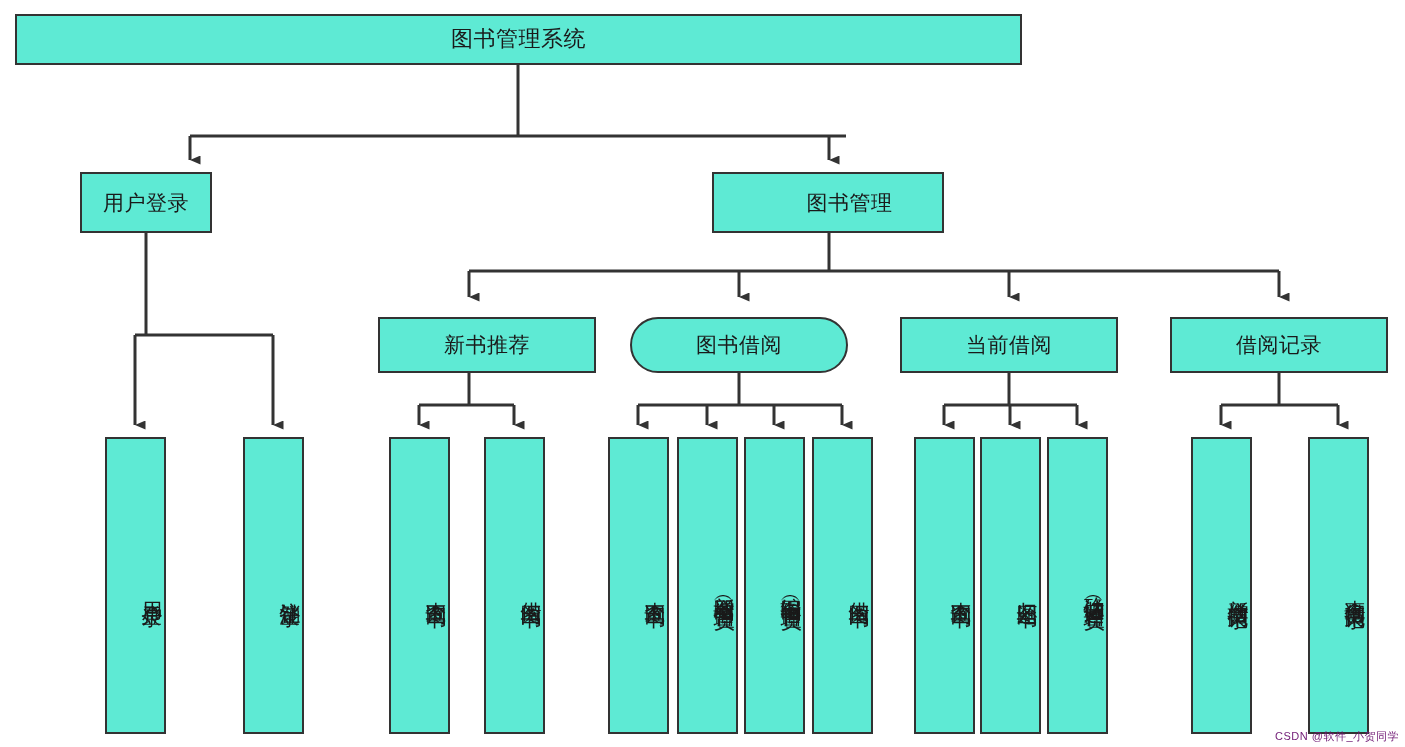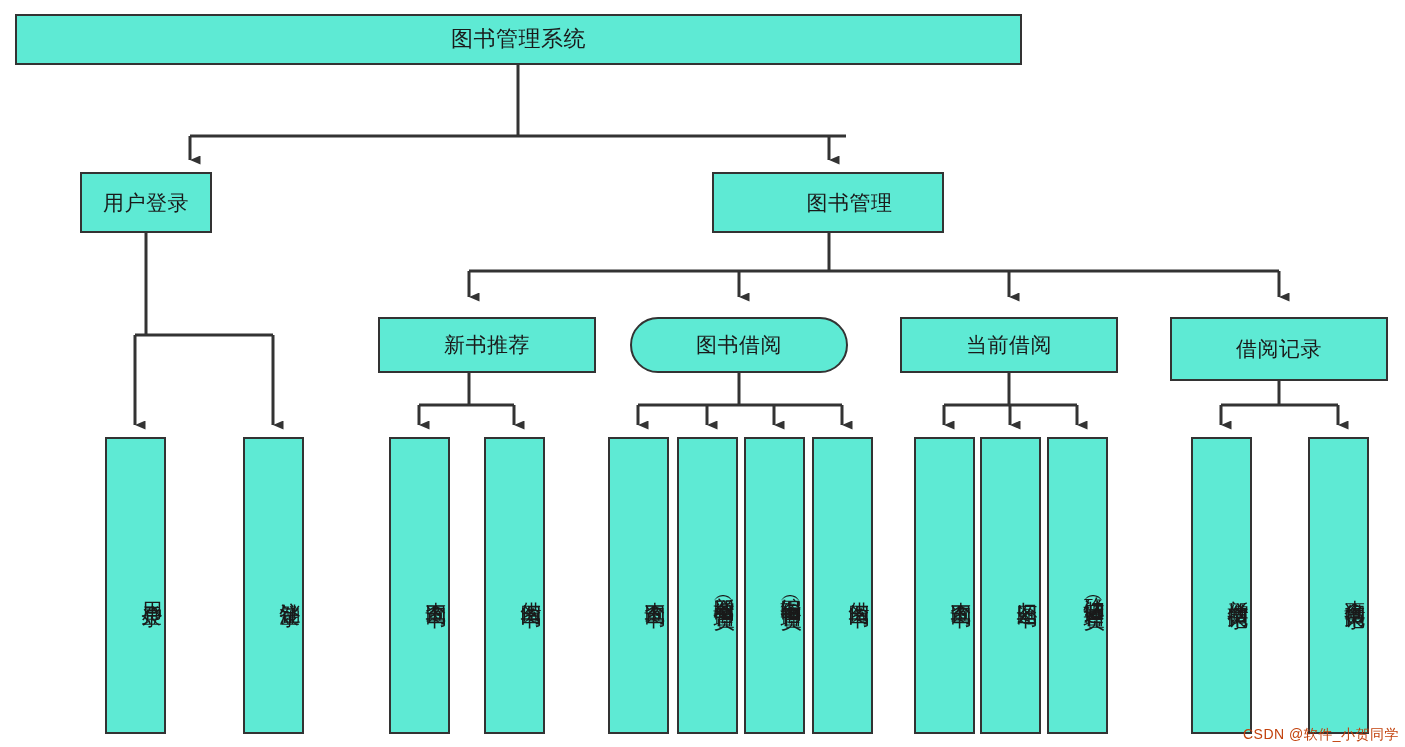--- a/index.html
+++ b/index.html
@@ -55,22 +55,22 @@
   }
   .node-v .label {
     writing-mode: vertical-rl;
     text-orientation: upright;
     display: block;
   }
   .watermark {
     position: absolute;
     right: 6px;
     bottom: 3px;
-    font-size: 14px;
-    color: #c2410c;
+    font-size: 11px;
+    color: #701a75;
     white-space: nowrap;
     letter-spacing: 0.5px;
   }
 </style>
 </head>
 <body>
 
 <div id="diagram-root">
 
   <svg id="diagram-svg" viewBox="0 0 1405 747" xmlns="http://www.w3.org/2000/svg">
@@ -136,21 +136,21 @@
 
   <div class="node node-h" style="left:378px; top:317px; width:218px; height:56px;">
     <span class="label">新书推荐</span>
   </div>
   <div class="node node-h" style="left:630px; top:317px; width:218px; height:56px;border-radius:28px;">
     <span class="label">图书借阅</span>
   </div>
   <div class="node node-h" style="left:900px; top:317px; width:218px; height:56px;">
     <span class="label">当前借阅</span>
   </div>
-  <div class="node node-h" style="left:1170px; top:317px; width:218px; height:64px;">
+  <div class="node node-h" style="left:1170px; top:317px; width:218px; height:56px;">
     <span class="label">借阅记录</span>
   </div>
 
   <div class="node node-v" style="left:105px; top:437px; width:61px; height:297px;">
     <span class="label">用户登录</span>
   </div>
   <div class="node node-v" style="left:243px; top:437px; width:61px; height:297px;">
     <span class="label">注销登录</span>
   </div>
 

